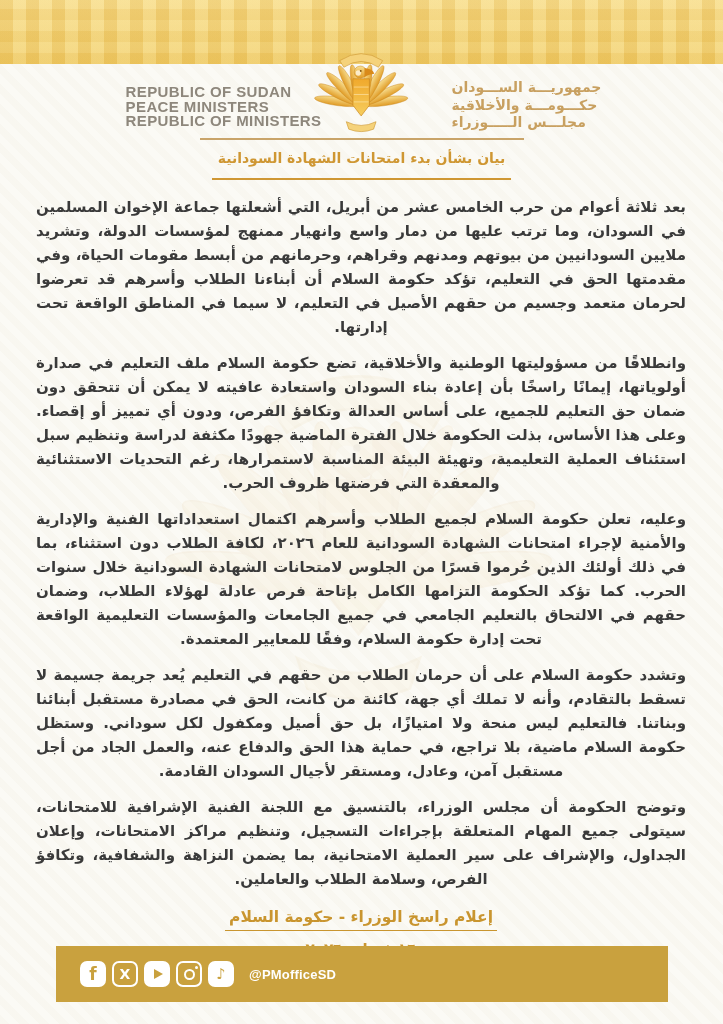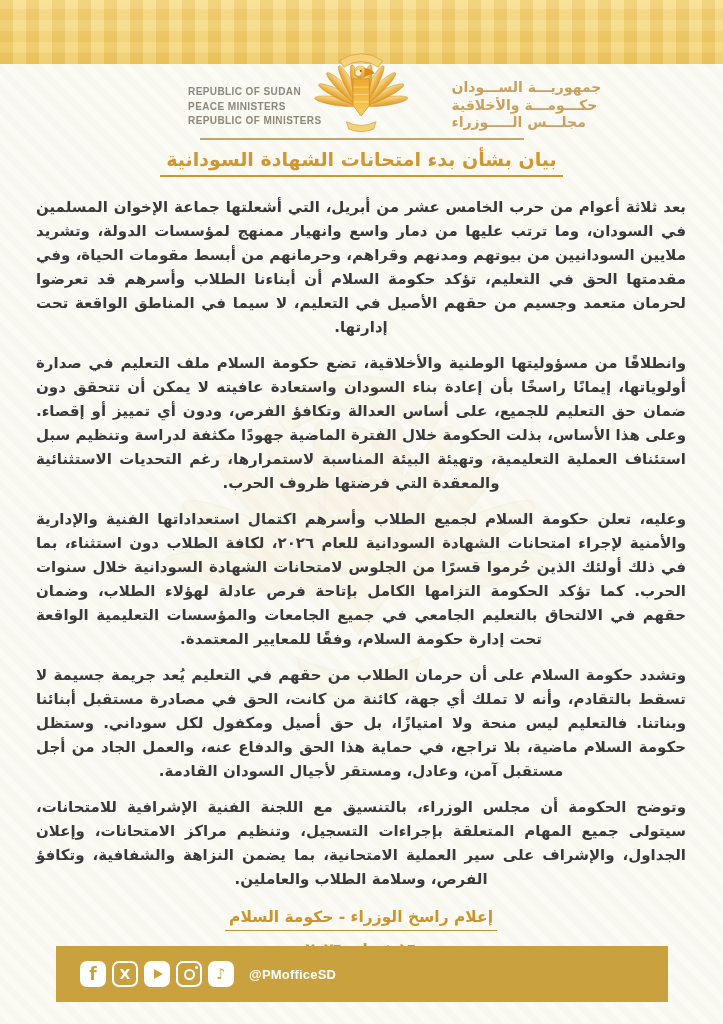--- a/index.html
+++ b/index.html
@@ -27,40 +27,40 @@
   
   .header { position:absolute; top:64px; left:0; right:0; height:76px; }
   .emblem-box {
     position:absolute; top:-24px; left:50%; transform:translateX(-50%);
     width:104px; height:104px;
   }
   .emblem-box svg { width:104px; height:104px; display:block; }
   .en-block {
     position:absolute; top:21px; right:calc(50% + 40px);
     text-align:left; color:#8e877c; font-weight:bold;
-    font-size:10px; line-height:14.5px; letter-spacing:0.4px;
+    font-size:15px; line-height:14.5px; letter-spacing:0.4px;
     font-family:"Liberation Sans","DejaVu Sans",sans-serif;
     white-space:nowrap;
   }
   .ar-block {
     position:absolute; top:15px; left:calc(50% + 42px);
     direction:rtl; text-align:left; color:#c8a060; font-weight:bold;
     font-size:14px; line-height:17.5px; white-space:nowrap;margin-left:48px;
   }
   .header-rule {
     position:absolute; top:138px; left:50%; transform:translateX(-50%);
     width:324px; height:0; border-top:2px solid #c9a469;
   }
 
   
   .title-wrap { position:absolute; top:148px; left:0; right:0; text-align:center; }
   .doc-title {
     display:inline-block; direction:rtl;
-    color:#cf9733; font-size:19px; font-weight:bold;
-    padding:0 6px 5px 6px;
+    color:#cf9733; font-size:14px; font-weight:bold;
+    padding:0 6px 12px 6px;
     border-bottom:2px solid #cf9733;
   }
 
   
   .body-text {
     position:absolute; top:195px; left:36px; right:37px;
     direction:rtl;
   }
   .body-text p {
     color:#3a3a3a; font-weight:bold;

